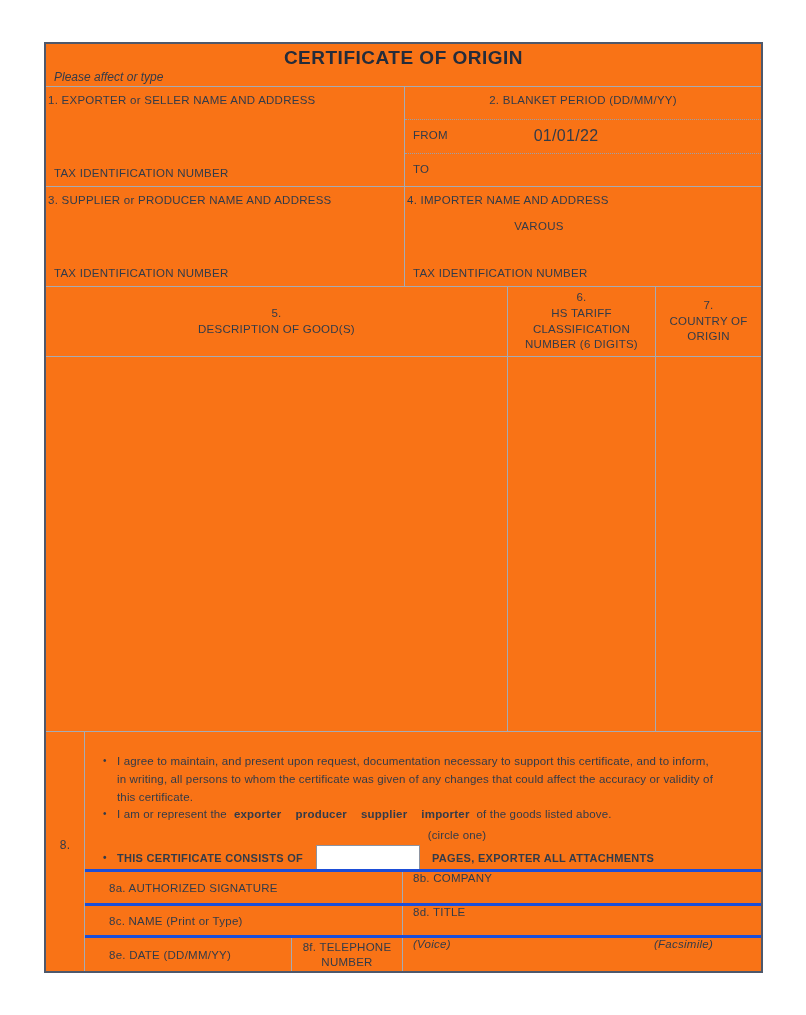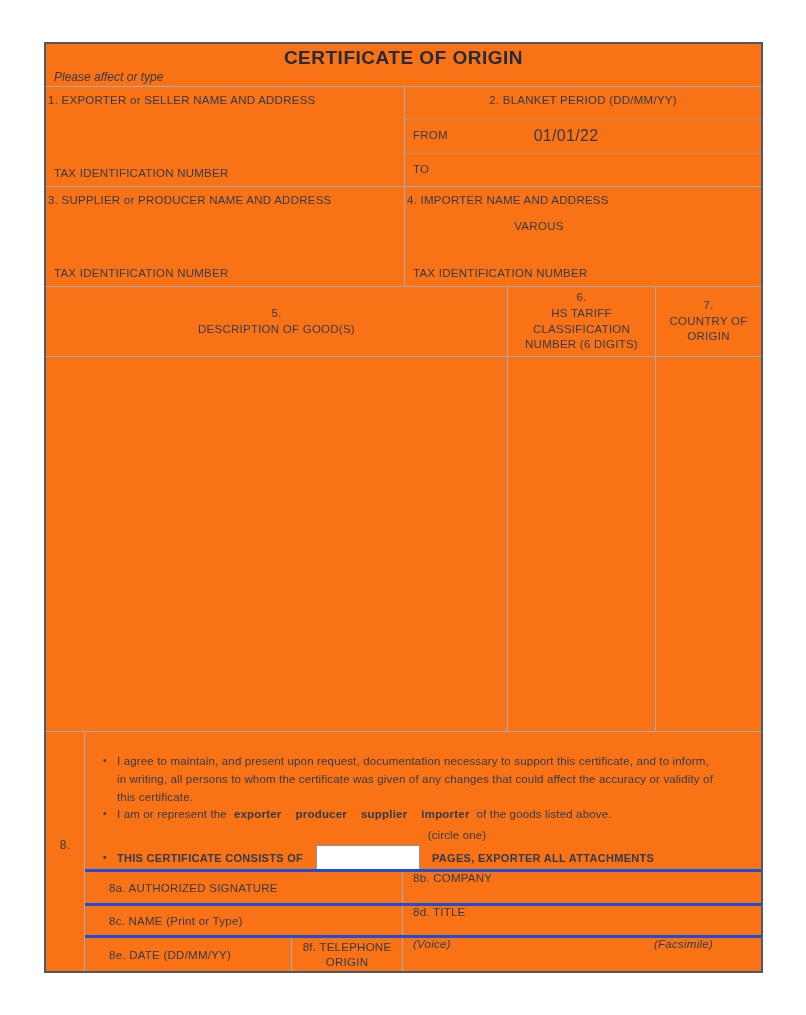--- a/index.html
+++ b/index.html
@@ -157,21 +157,21 @@
         <div class="c-8b lbl">8b. COMPANY</div>
       </div>
 
       <div class="s8-row h32">
         <div class="c-8a lbl">8c. NAME (Print or Type)</div>
         <div class="c-8b lbl">8d. TITLE</div>
       </div>
 
       <div class="s8-row h36">
         <div class="c-8e lbl">8e. DATE (DD/MM/YY)</div>
-        <div class="c-8f lbl">8f. TELEPHONE ORIGIN</div>
+        <div class="c-8f lbl">8f. TELEPHONE NUMBER</div>
         <div class="c-voice lbl">
           <span class="it">(Voice)</span>
           <span class="it">(Facsimile)</span>
         </div>
       </div>
 
     </div>
   </div>
 
 </div>

